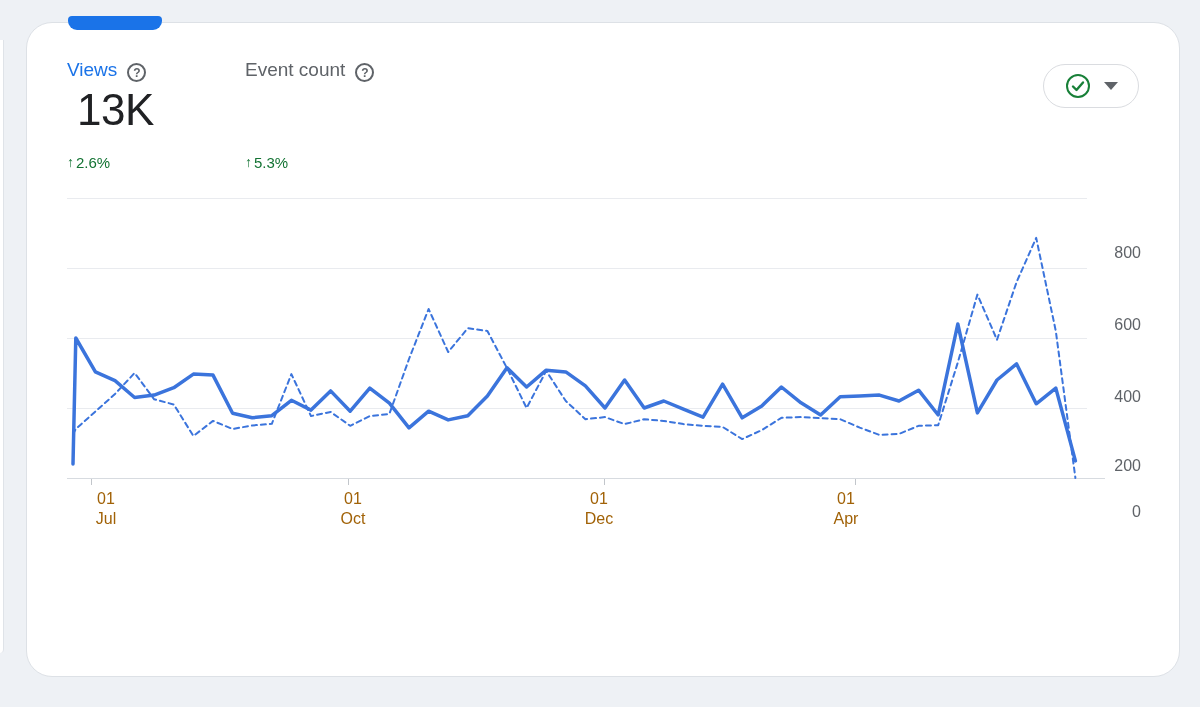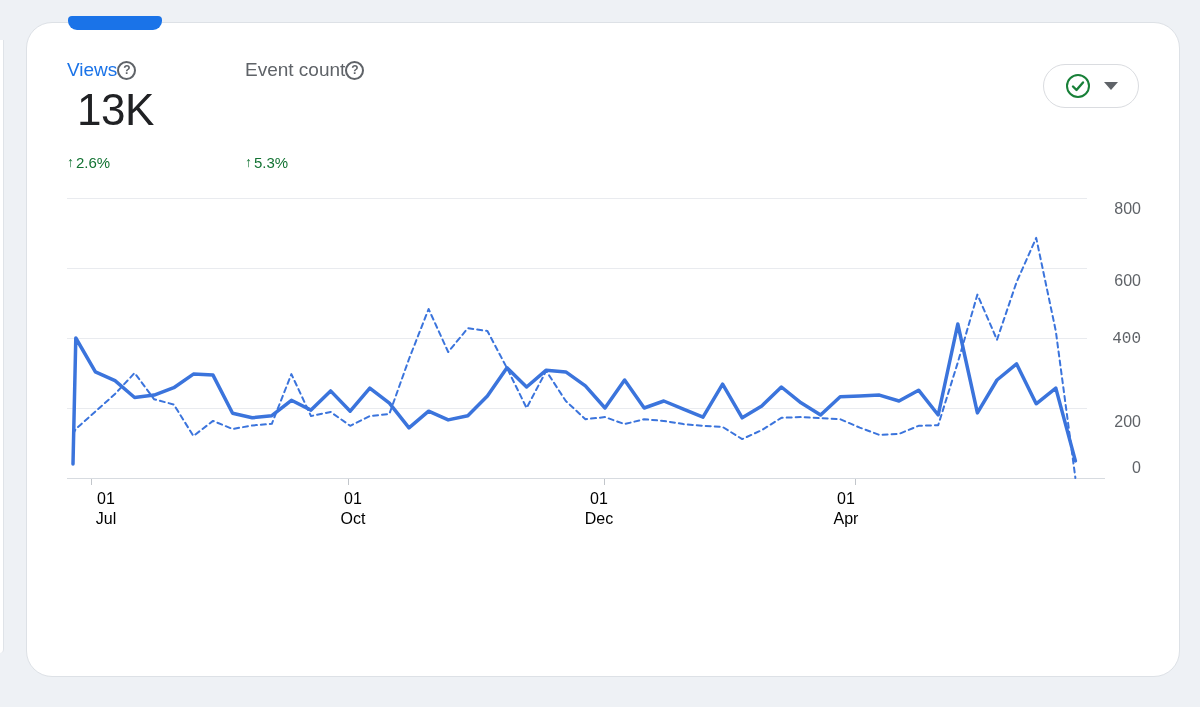--- a/index.html
+++ b/index.html
@@ -15,21 +15,21 @@
   }
   .tab-indicator{
     position:absolute;left:68px;top:16px;width:94px;height:14px;
     background:#1a73e8;border-radius:4px 4px 9px 9px;z-index:3;
   }
   .card{
     position:absolute;left:26px;top:22px;width:1152px;height:653px;
     background:#ffffff;border:1px solid #dde1e6;border-radius:26px;z-index:2;
   }
   
-  .metric-label-row{position:absolute;display:flex;align-items:center;}
+  .metric-label-row{position:absolute;display:flex;align-items:flex-end;gap:10px;}
   .metric-label{font-size:19px;font-weight:500;line-height:24px;}
   .views-row{left:40px;top:35px;}
   .event-row{left:218px;top:35px;}
   .views-label{color:#1a73e8;}
   .event-label{color:#5f6368;}
   .help-icon{
     width:19px;height:19px;border:2px solid #5f6368;border-radius:50%;
     display:flex;align-items:center;justify-content:center;
     font-size:12px;font-weight:700;color:#5f6368;box-sizing:border-box;
     background:#fff;
@@ -51,23 +51,23 @@
     width:0;height:0;border-left:7px solid transparent;border-right:7px solid transparent;
     border-top:8px solid #5f6368;
   }
   
   .gridline{position:absolute;left:40px;width:1020px;height:1px;background:#e9ebef;}
   .g800{top:175px;} .g600{top:245px;} .g400{top:315px;} .g200{top:385px;}
   .axis-x{position:absolute;left:40px;top:455px;width:1038px;height:1px;background:#d7dbe0;}
   .tick{position:absolute;top:456px;width:1px;height:6px;background:#c2c6cb;}
   .t0{left:64px;} .t1{left:321px;} .t2{left:577px;} .t3{left:828px;}
   .chart-svg{position:absolute;left:40px;top:160px;width:1046px;height:304px;overflow:visible;}
-  .ylab{position:absolute;left:1070px;width:44px;text-align:right;font-size:16px;color:#5f6368;line-height:16px;}
-  .y0{top:178px;} .y1{top:250px;} .y2{top:308px;font-family:Liberation Mono, monospace;} .y3{top:391px;} .y4{top:437px;}
-  .xlab{position:absolute;top:466px;width:60px;text-align:center;font-size:16px;color:#000000;line-height:20px;}
+  .ylab{position:absolute;left:1070px;width:44px;text-align:right;font-size:16px;color:#5f6368;line-height:16px;margin-top:44px;}
+  .y0{top:178px;} .y1{top:250px;} .y2{top:322px;} .y3{top:391px;} .y4{top:437px;}
+  .xlab{position:absolute;top:466px;width:60px;text-align:center;font-size:16px;color:#a16207;line-height:20px;}
   .x0{left:49px;} .x1{left:296px;} .x2{left:542px;} .x3{left:789px;}
   .xlab span{display:block;}
   
   .legend{position:absolute;left:49px;top:528px;display:flex;align-items:center;}
   .legend-item{display:flex;align-items:center;}
   .swatch-solid{width:22px;height:4px;border-radius:2px;background:#3b74dc;margin-right:8px;}
   .swatch-dashed{display:flex;gap:7px;margin-left:21px;margin-right:8px;}
   .swatch-dashed i{display:block;width:12px;height:5px;border-radius:1.5px;background:#3b74dc;}
   .legend-label{font-size:18px;color:#1f1f1f;line-height:24px;}
 </style>

